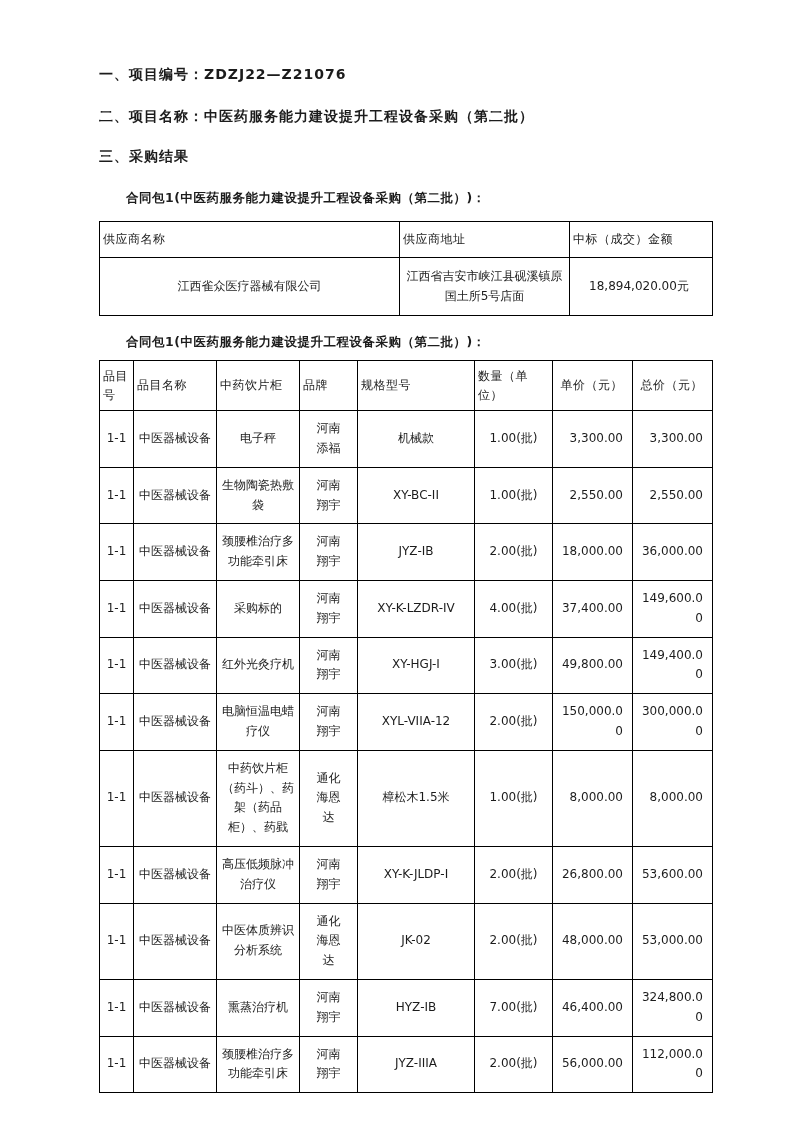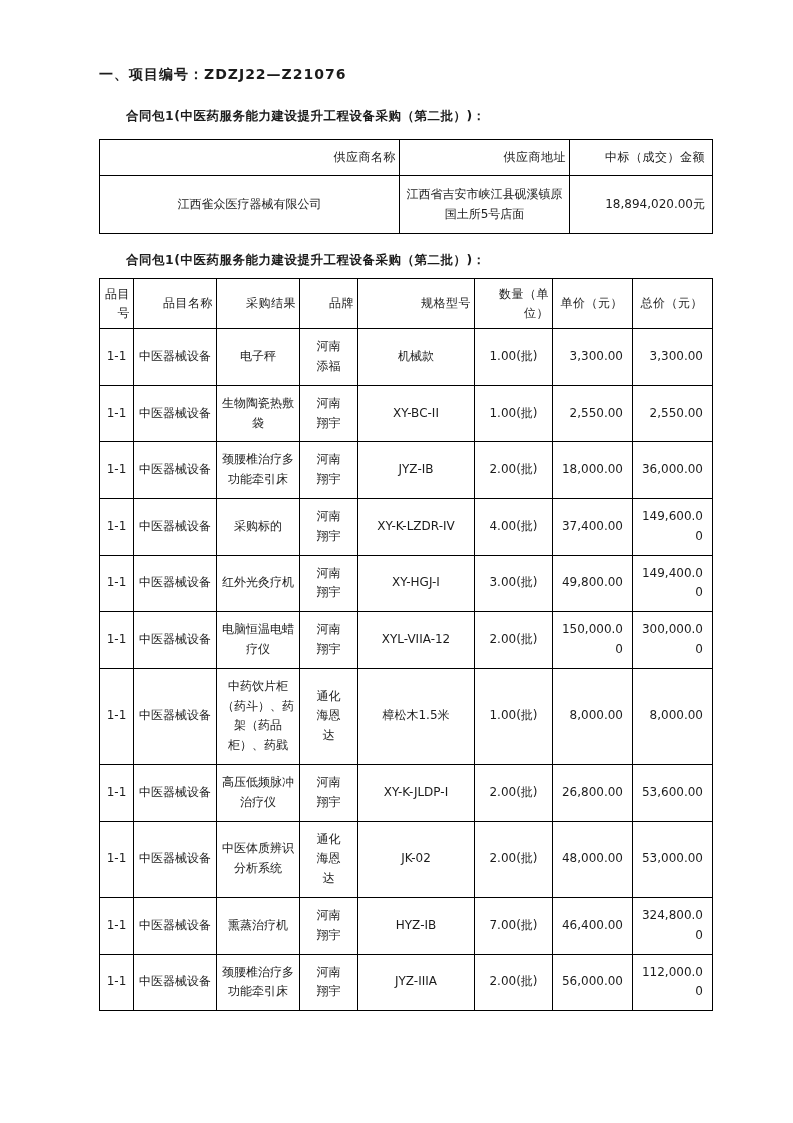--- a/index.html
+++ b/index.html
@@ -27,50 +27,52 @@
     font-weight: bold;
   }
   .sub-line.tight { margin-bottom: 9px; }
   table {
     border-collapse: collapse; table-layout: fixed;
     width: 613px; font-size: 12px; color: #1c1c1c;
     margin-bottom: 18px;
   }
   table, th, td { border: 1.5px solid #000000; }
   th {
-    font-weight: normal; text-align: right; vertical-align: middle;
+    font-weight: normal; text-align: left; vertical-align: middle;
     padding: 6px 3px; line-height: 1.55; letter-spacing: 0.5px;
   }
   td {
     text-align: center; vertical-align: middle;
     padding: 7px 3px; line-height: 1.65;
     word-break: break-all;
   }
   
   #supplier-table th { height: 36px; }
   #supplier-table td { height: 58px; }
   #supplier-table td:nth-child(3), #supplier-table th:nth-child(3) { padding-right: 7px; }
-  #supplier-table td:nth-child(3) { text-align: right; }
+  #supplier-table td:nth-child(3) { }
   
   #items-table th { height: 44px; }
   #items-table td { padding: 8px 4px; }
   #items-table th:nth-child(7), #items-table th:nth-child(8),
   #items-table td:nth-child(7), #items-table td:nth-child(8) {
     text-align: right; padding-right: 9px;
   }
   #items-table td:nth-child(4) { padding: 8px 13px; }
 </style>
 </head>
 <body>
 
 <div class="page">
 
   <div class="h-line">一、项目编号：ZDZJ22—Z21076</div>
 
-
+  <div class="h-line h2-gap">二、项目名称：中医药服务能力建设提升工程设备采购（第二批）</div>
+
+  <div class="h-line">三、采购结果</div>
 
   <div class="sub-line">合同包1(中医药服务能力建设提升工程设备采购（第二批）)：</div>
 
   <table id="supplier-table">
     <colgroup>
       <col style="width:300px">
         <col style="width:170px">
         <col style="width:143px">
     </colgroup>
     <thead>
@@ -101,21 +103,21 @@
       <col style="width:58px">
         <col style="width:117px">
         <col style="width:78px">
       <col style="width:80px">
         <col style="width:80px">
     </colgroup>
     <thead>
         <tr>
           <th>品目号</th>
           <th>品目名称</th>
-          <th>采购结果</th>
+          <th>中药饮片柜</th>
           <th>品牌</th>
           <th>规格型号</th>
           <th>数量（单位）</th>
           <th>单价（元）</th>
           <th>总价（元）</th>
         </tr>
       </thead>
     <tbody>
         <tr>
           <td>1-1</td>

